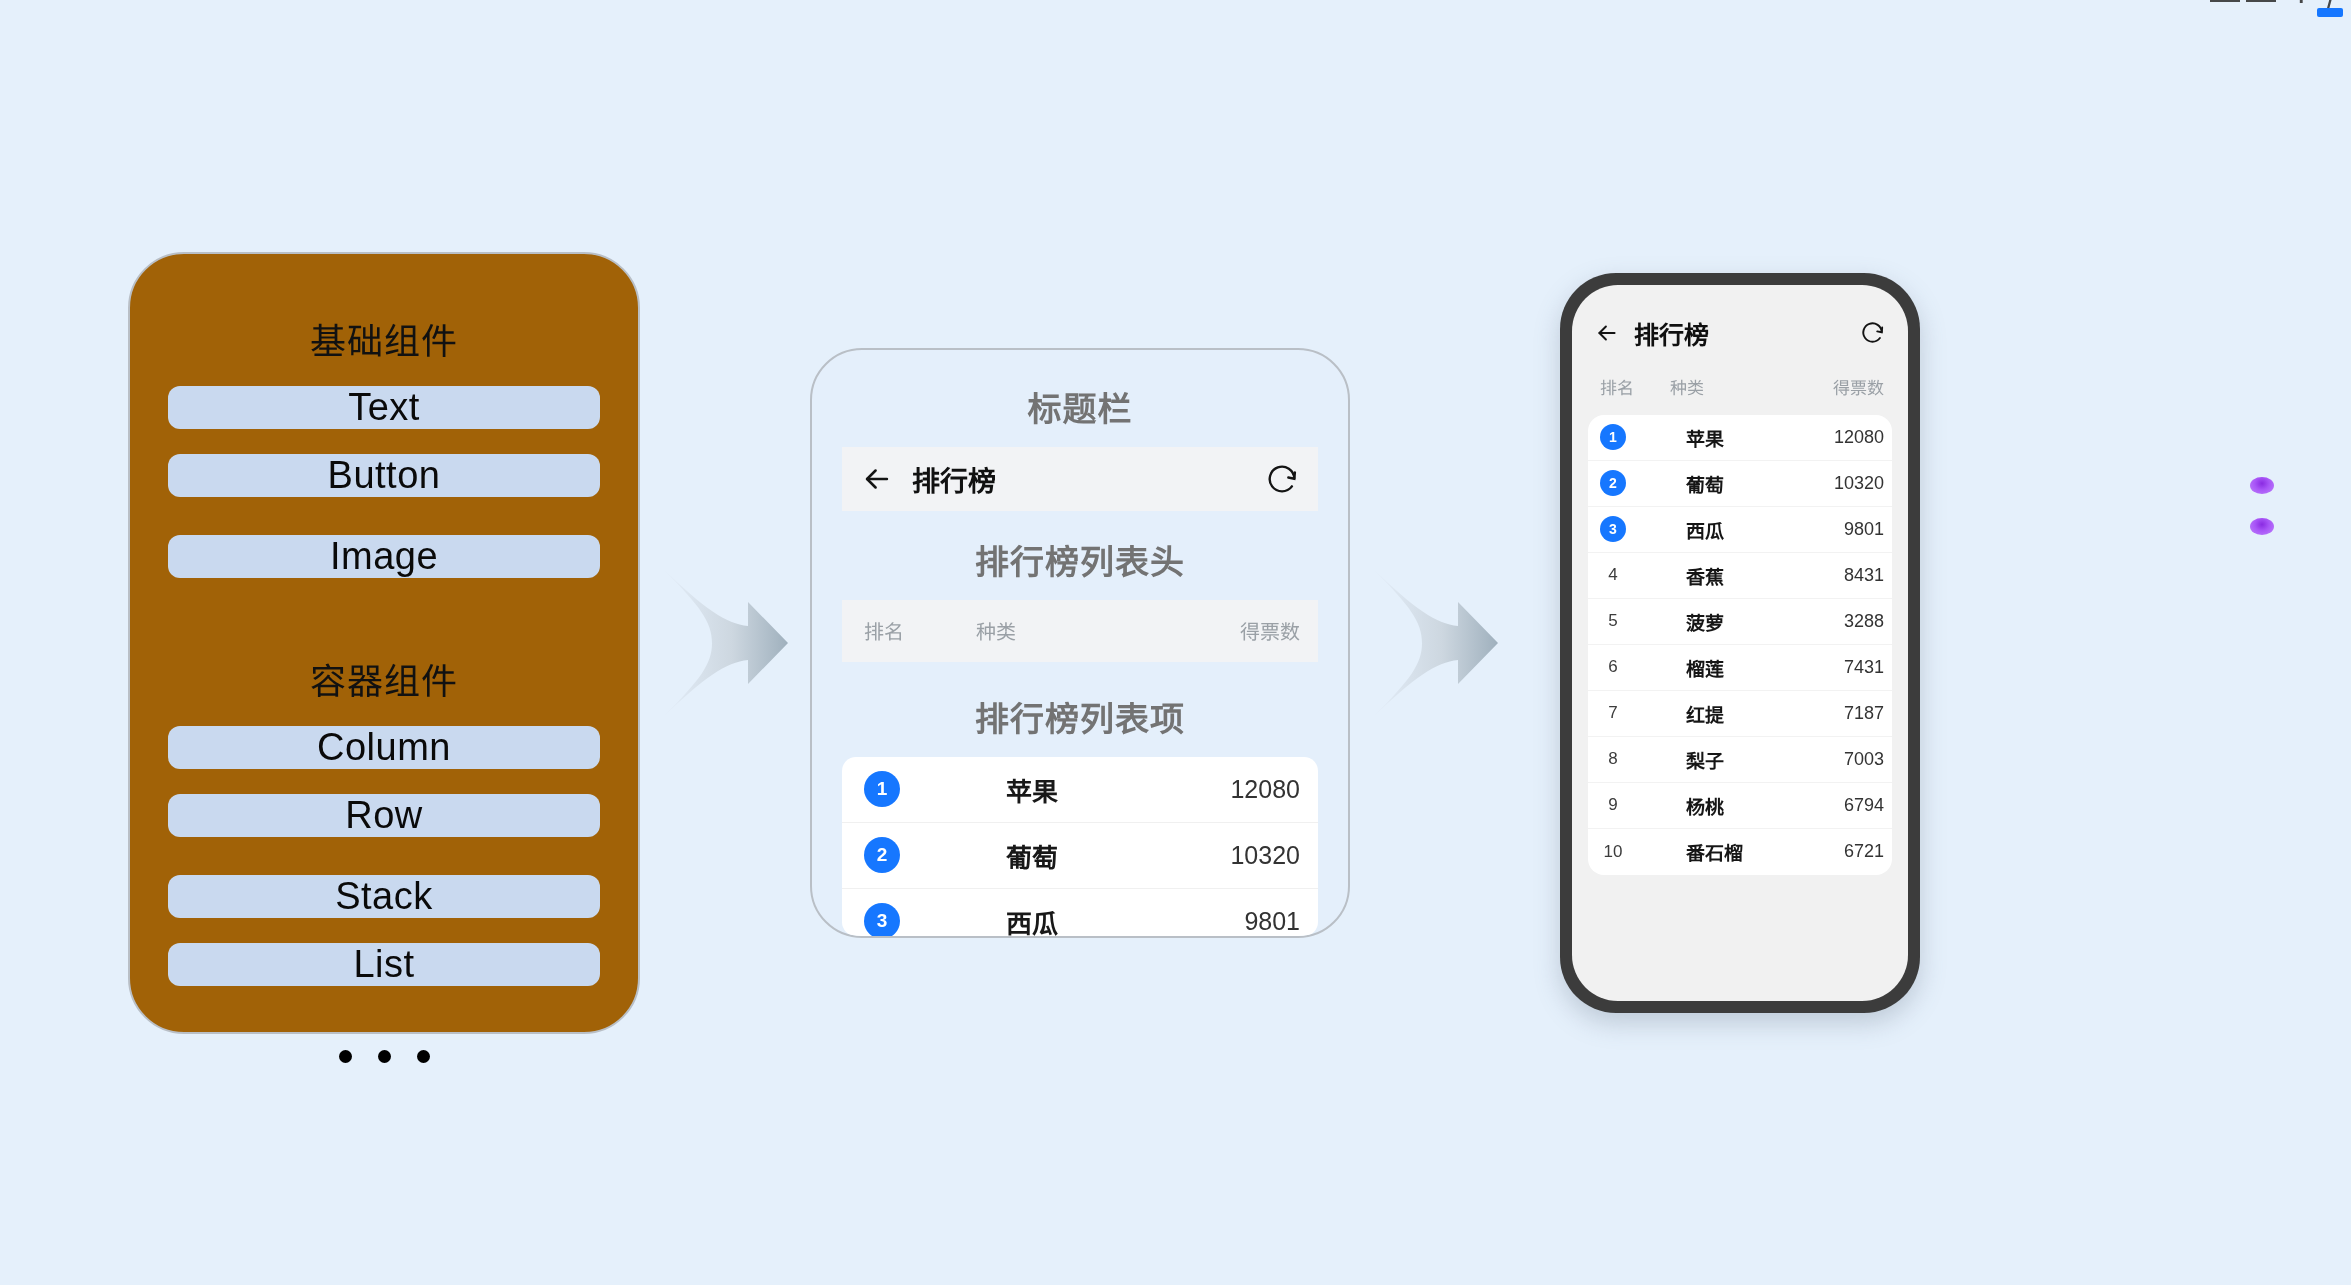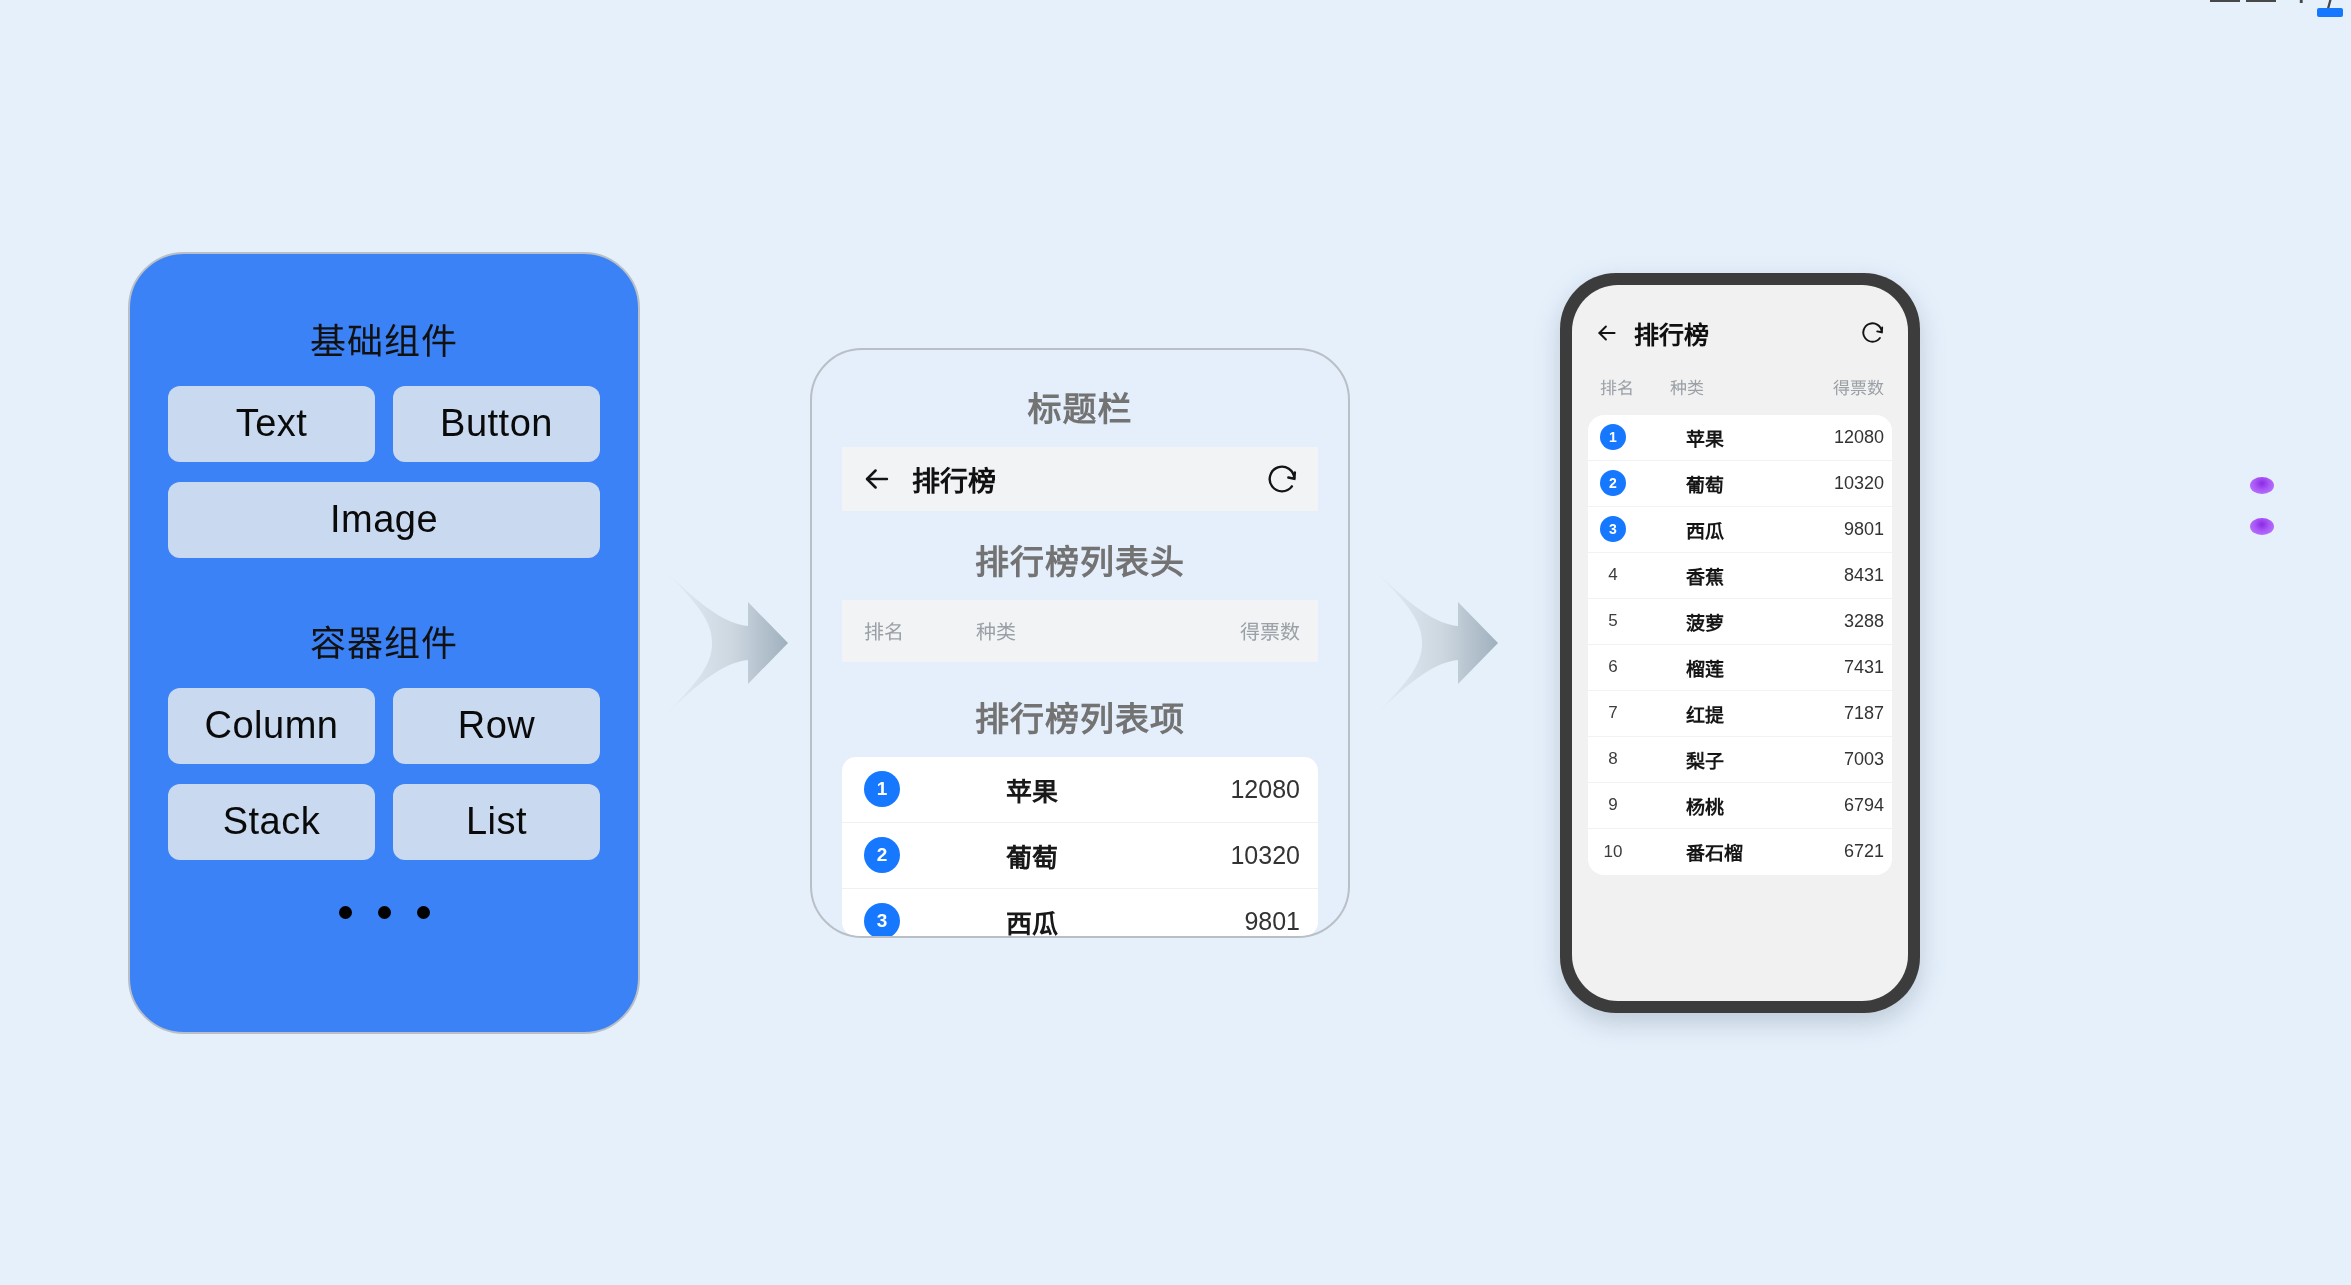--- a/index.html
+++ b/index.html
@@ -48,41 +48,42 @@
     padding-left: 128px;
     gap: 0;
   }
 
   
   .palette {
     width: 512px;
     height: 782px;
     border: 2px solid #b9bfc6;
     border-radius: 56px;
-    background: #3b82f6;
+    background: #a16207;
     padding: 46px 38px 0 38px;
     display: flex;
     flex-direction: column;
     align-items: center;
     flex: none;
   }
 
   .palette-heading {
     font-size: 36px;
     color: #111;
     margin: 12px 0 22px 0;
     letter-spacing: 1px;
   }
   .palette-heading.second { margin-top: 36px; }
 
   .chip-row {
     display: flex;
-    gap: 18px;
+    gap: 25px;
     width: 100%;
-    margin-bottom: 20px;
+    margin-bottom: 38px;
+    flex-direction: column;
   }
   .chip {
     flex: 1;
     height: 76px;
     background: #c9d9ef;
     border-radius: 12px;
     display: flex;
     align-items: center;
     justify-content: center;
     font-size: 38px;

